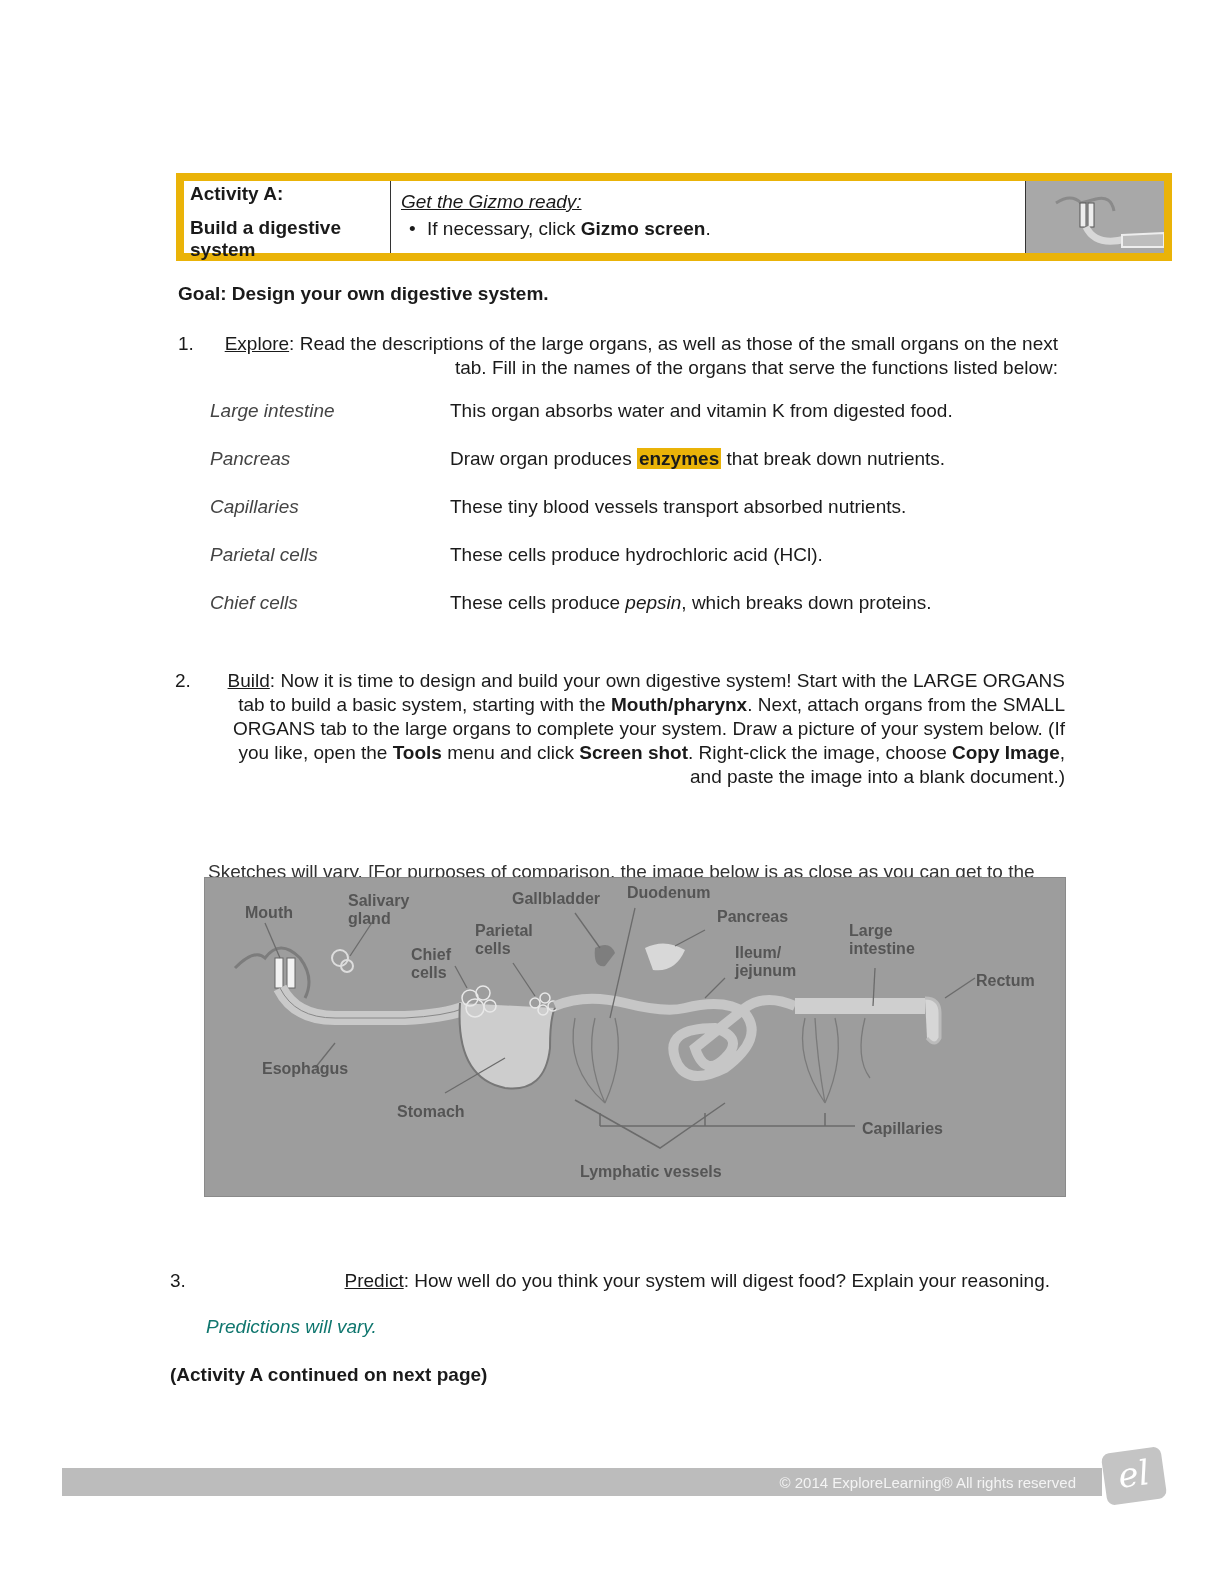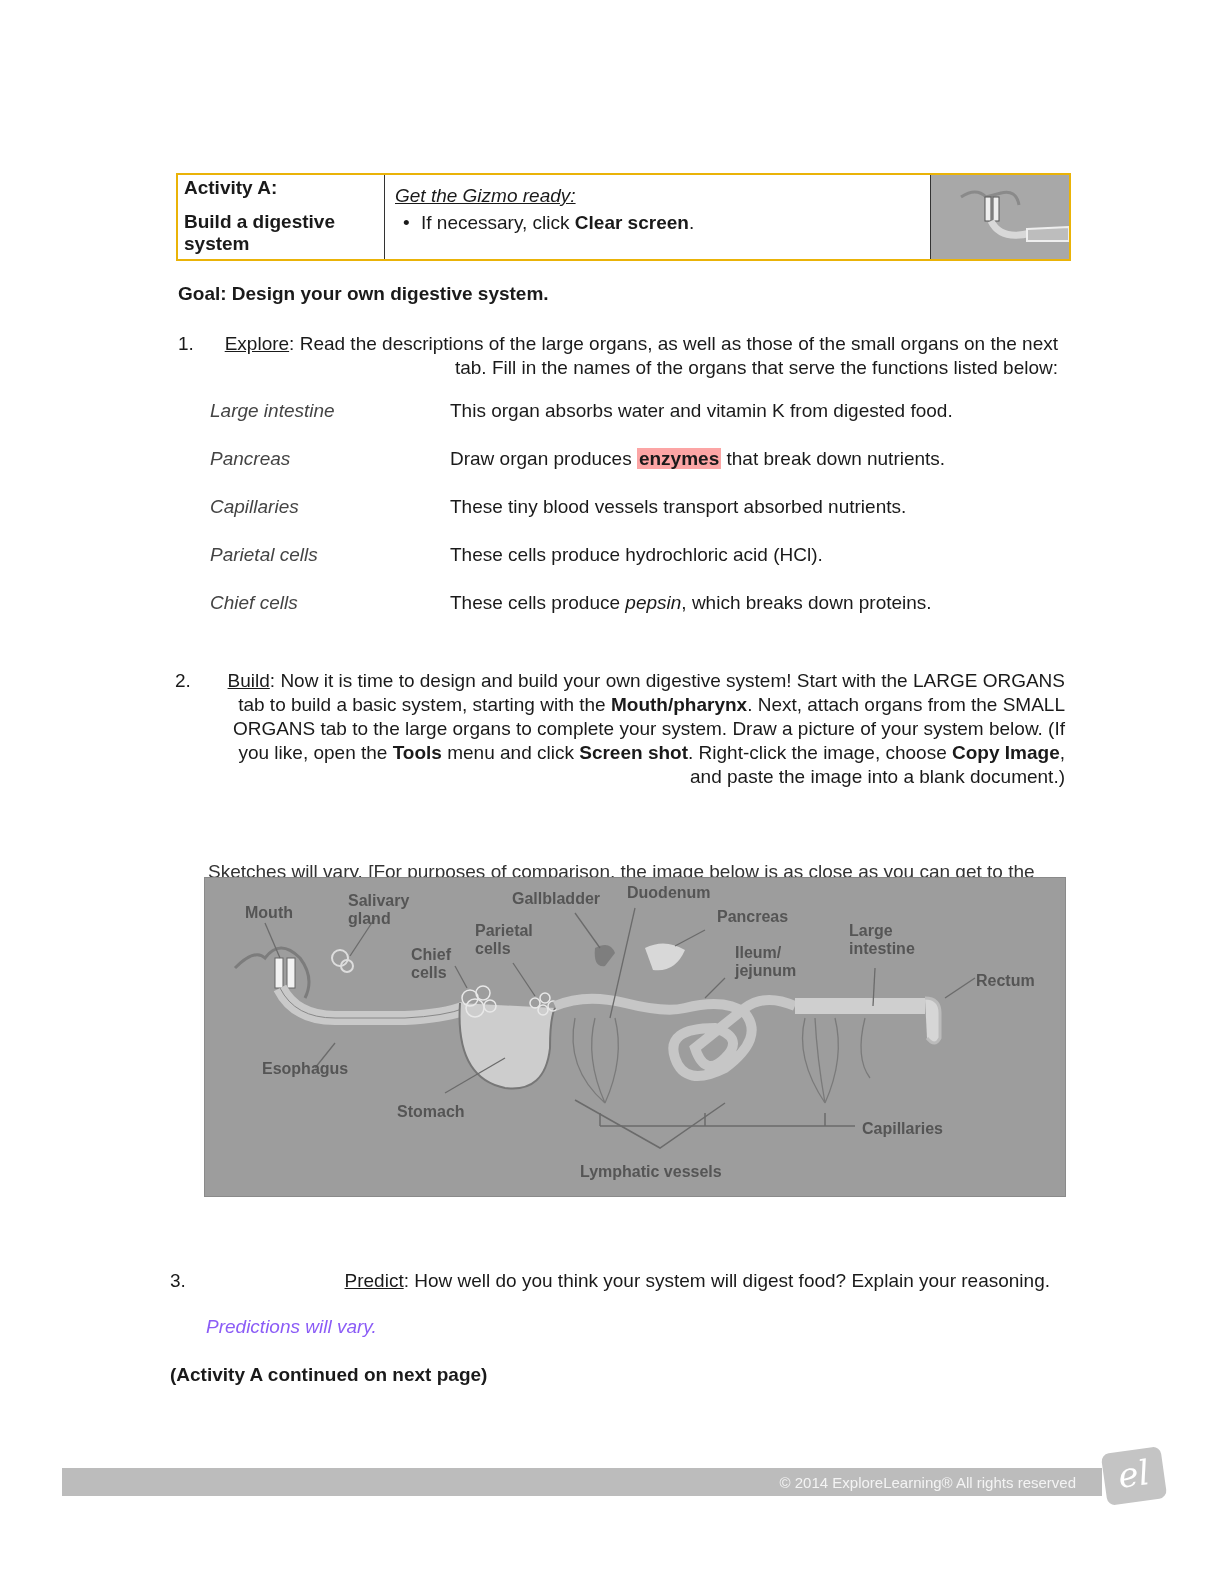--- a/index.html
+++ b/index.html
@@ -1,19 +1,19 @@
 <!DOCTYPE html>
 <html><head>
 <meta charset="utf-8">
 <style>
   * { margin: 0; padding: 0; box-sizing: border-box; }
   html, body { width: 1224px; height: 1584px; background: #ffffff; }
   body { position: relative; font-family: "Liberation Sans", sans-serif; color: #1a1a1a; overflow: hidden; }
 
-  .header-table { position: absolute; left: 176px; top: 173px; width: 895px; height: 88px; border: 2px solid #eab308; display: flex; }
+  .header-table { position: absolute; left: 176px; top: 173px; width: 996px; height: 88px; border: 8px solid #eab308; display: flex; }
   .hdr-left { width: 207px; border-right: 1.5px solid #333; padding: 2px 6px; font-weight: bold; font-size: 19px; line-height: 22px; }
   .hdr-left .a { margin-bottom: 12px; }
   .hdr-mid { flex: 1; padding: 10px 10px; font-size: 19px; border-right: 1.5px solid #333; }
   .hdr-mid .ready { text-decoration: underline; margin-bottom: 5px; font-style: italic; }
   .hdr-mid .bullet { padding-left: 26px; position: relative; }
   .hdr-mid .bullet::before { content: "\2022"; position: absolute; left: 8px; top: 0; }
   .hdr-img { width: 138px; background: #a8a8a8; position: relative; overflow: hidden; }
 
   .goal { position: absolute; left: 178px; top: 283px; font-size: 19px; font-weight: bold; }
 
@@ -21,47 +21,47 @@
   .q .num { position: absolute; left: 0; top: 0; }
   .q .body { padding-left: 32px; text-align: right; }
   .u { text-decoration: underline; }
   .b { font-weight: bold; }
   .i { font-style: italic; text-align: center; }
 
   .answers { position: absolute; left: 210px; top: 400px; width: 820px; }
   .ans-row { height: 48px; display: flex; font-size: 19px; }
   .ans-row .name { width: 240px; font-style: italic; color: #444; }
   .ans-row .desc { flex: 1; }
-  .hl { background: #fca5a5; font-weight: bold; padding: 0 2px; }
+  .hl { background: #eab308; font-weight: bold; padding: 0 2px; }
 
   .sketch { position: absolute; left: 208px; top: 860px; width: 866px; font-size: 19px; line-height: 24px; color: #333; }
 
   .diagram { position: absolute; left: 204px; top: 877px; width: 862px; height: 320px; background: #9d9d9d; border: 1px solid #8a8a8a; overflow: hidden; }
   .diagram svg { position: absolute; left: 0; top: 0; }
   .dlabel { position: absolute; font-size: 16px; color: #555; font-weight: bold; line-height: 18px; }
 
-  .predict-ans { position: absolute; left: 206px; top: 1316px; font-size: 19px; font-style: italic; color: #8b5cf6; }
+  .predict-ans { position: absolute; left: 206px; top: 1316px; font-size: 19px; font-style: italic; color: #0f766e; }
   .continued { position: absolute; left: 170px; top: 1364px; font-size: 19px; font-weight: bold; }
 
   .footer { position: absolute; left: 62px; top: 1468px; width: 1040px; height: 28px; background: #bcbcbc; display: flex; align-items: center; font-size: 15px; color: #f4f4f4; font-style: italic; }
   .footer .left { margin-left: 26px; }
   .footer .right { margin-left: auto; margin-right: 26px; font-style: normal; }
   .logo { position: absolute; left: 1104px; top: 1450px; width: 60px; height: 52px; background: #c4c4c4; border-radius: 8px; transform: rotate(-8deg); color: #fff; font-family: "DejaVu Serif", serif; font-style: italic; font-size: 34px; text-align: center; line-height: 48px; }
 </style>
 </head>
 <body>
 
 <div class="header-table">
   <div class="hdr-left">
     <div class="a">Activity A:</div>
     <div>Build a digestive system</div>
   </div>
   <div class="hdr-mid">
     <div class="ready">Get the Gizmo ready:</div>
-    <div class="bullet"><span>If necessary, click </span><span class="b">Clear screen</span><span>.</span></div>
+    <div class="bullet"><span>If necessary, click </span><span class="b">Gizmo screen</span><span>.</span></div>
   </div>
   <div class="hdr-img">
     <svg width="138" height="86" viewBox="0 0 138 86">
       <path d="M30 22 Q45 12 55 22 L70 18 Q85 14 88 30" fill="none" stroke="#8a8a8a" stroke-width="3"></path>
       <rect x="54" y="22" width="6" height="24" fill="#eee" stroke="#555"></rect>
       <rect x="62" y="22" width="6" height="24" fill="#eee" stroke="#555"></rect>
       <path d="M60 46 Q70 66 100 58" fill="none" stroke="#d8d8d8" stroke-width="7"></path>
       <path d="M96 54 L138 52 L138 66 L96 66 Z" fill="#bdbdbd" stroke="#eee" stroke-width="2"></path>
     </svg>
   </div>

